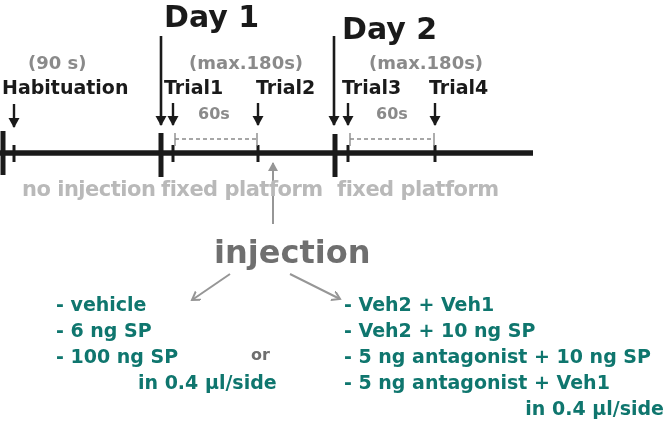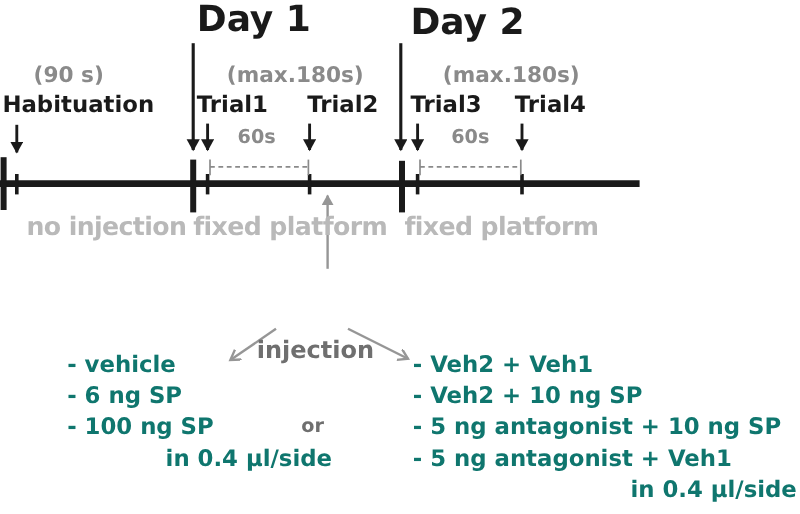--- a/index.html
+++ b/index.html
@@ -14,21 +14,21 @@
   .t{position:absolute;white-space:nowrap;font-weight:bold;line-height:1;}
   .ink{color:#1a1a1a;}
   .gray{color:#6f6f6f;}
   .midgray{color:#8a8a8a;}
   .lightgray{color:#b9b9b9;}
   .day-title{font-size:30px;}
   .paren{font-size:18px;}
   .section-label{font-size:19px;}
   .interval{font-size:16px;}
   .platform{font-size:21px;letter-spacing:-0.5px;}
-  .injection{font-size:20px;margin-top:45px;}
+  .injection{font-size:32px;}
   .list{position:absolute;font-weight:bold;font-size:19px;line-height:26px;color:#0f766e;}
   .list .item{white-space:nowrap;}
   .left-note{margin-left:82px;white-space:nowrap;}
   .right-list{width:320px;}
   .right-note{text-align:right;white-space:nowrap;}
   .or{font-size:16px;}
 </style>
 </head>
 <body>
 
@@ -74,21 +74,21 @@
     <line x1="350" y1="139" x2="434" y2="139" stroke="#8a8a8a" stroke-width="1.4" stroke-dasharray="4,3"></line>
     <line x1="350" y1="133" x2="350" y2="146" stroke="#8a8a8a" stroke-width="1.4"></line>
     <line x1="434" y1="133" x2="434" y2="146" stroke="#8a8a8a" stroke-width="1.4"></line>
 
     <line x1="273" y1="224" x2="273" y2="163" stroke="#969696" stroke-width="2" marker-end="url(#head-gray-filled)"></line>
     <line x1="230" y1="274" x2="192" y2="300" stroke="#969696" stroke-width="2" marker-end="url(#head-gray-open)"></line>
     <line x1="290" y1="274" x2="340" y2="299" stroke="#969696" stroke-width="2" marker-end="url(#head-gray-open)"></line>
   </svg>
 
   <div class="t ink day-title" style="left:164px;top:2px;">Day 1</div>
-  <div class="t ink day-title" style="left:342px;top:4px;">Day 2</div>
+  <div class="t ink day-title" style="left:342px;top:14px;">Day 2</div>
 
   <div class="t midgray paren" style="left:28px;top:54px;">(90 s)</div>
   <div class="t ink section-label" style="left:2px;top:78px;">Habituation</div>
 
   <div class="t midgray paren" style="left:189px;top:54px;">(max.180s)</div>
   <div class="t ink section-label" style="left:164px;top:78px;">Trial1</div>
   <div class="t ink section-label" style="left:256px;top:78px;">Trial2</div>
   <div class="t midgray interval" style="left:198px;top:106px;">60s</div>
 
   <div class="t midgray paren" style="left:369px;top:54px;">(max.180s)</div>

